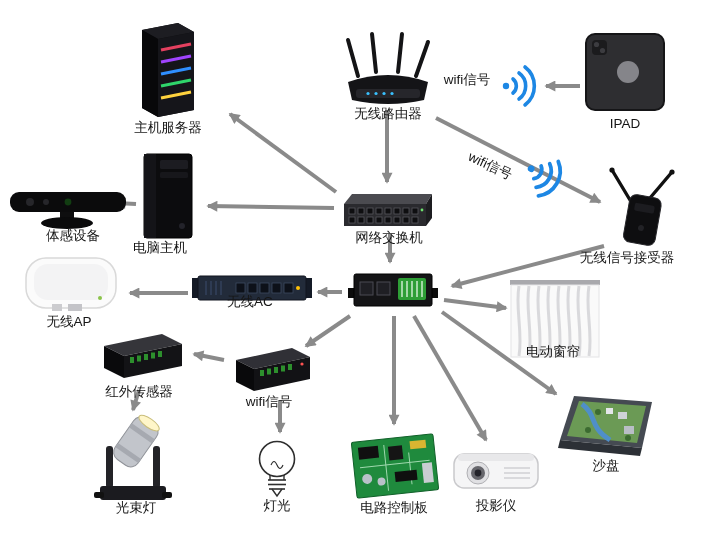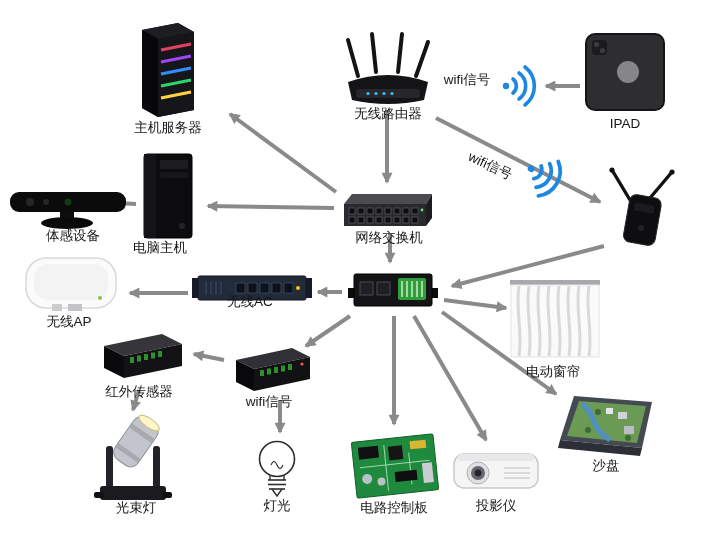--- a/index.html
+++ b/index.html
@@ -170,20 +170,21 @@
       <line x1="44" y1="32" x2="66" y2="6" stroke="#111" stroke-width="3.4" stroke-linecap="round"></line>
       <circle cx="6" cy="4" r="2.6" fill="#111"></circle>
       <circle cx="66" cy="6" r="2.6" fill="#111"></circle>
       <g transform="rotate(10 36 56)">
         <rect x="20" y="30" width="32" height="48" rx="7" fill="#0e0e10" stroke="#26262a"></rect>
         <rect x="26" y="38" width="20" height="8" rx="2" fill="#1c1c20"></rect>
         <circle cx="36" cy="62" r="3" fill="#222226"></circle>
       </g>
     </svg>
   </div>
+  <div class="label" style="left:627px;top:250px">无线信号接受器</div>
 
   <div class="node" style="left:22px;top:254px">
     <svg width="98" height="62" viewBox="0 0 98 62">
       <rect x="4" y="4" width="90" height="50" rx="20" fill="#fbfbfb" stroke="#d9d9d9" stroke-width="1.5"></rect>
       <rect x="12" y="10" width="74" height="36" rx="14" fill="#f3f3f4"></rect>
       <rect x="30" y="50" width="10" height="7" fill="#cccccf"></rect>
       <rect x="46" y="50" width="14" height="7" fill="#c4c4c8"></rect>
       <circle cx="78" cy="44" r="2" fill="#8bc34a"></circle>
     </svg>
   </div>
@@ -239,21 +240,21 @@
         <path d="M19,6 C15,28 23,52 19,76"></path>
         <path d="M29,6 C25,28 33,52 29,76"></path>
         <path d="M39,6 C35,28 43,52 39,76"></path>
         <path d="M49,6 C45,28 53,52 49,76"></path>
         <path d="M59,6 C55,28 63,52 59,76"></path>
         <path d="M69,6 C65,28 73,52 69,76"></path>
         <path d="M79,6 C75,28 83,52 79,76"></path>
       </g>
     </svg>
   </div>
-  <div class="label" style="left:553px;top:364px">电动窗帘</div>
+  <div class="label" style="left:553px;top:344px">电动窗帘</div>
 
   <div class="node" style="left:92px;top:330px">
     <svg width="94" height="56" viewBox="0 0 94 56">
       <polygon points="12,16 70,4 90,14 32,26" fill="#35353a"></polygon>
       <polygon points="32,26 90,14 90,36 32,48" fill="#131316"></polygon>
       <polygon points="12,16 32,26 32,48 12,38" fill="#0a0a0c"></polygon>
       <g fill="#2d8f2d">
         <rect x="38" y="27" width="4" height="6"></rect>
           <rect x="45" y="25.5" width="4" height="6"></rect>
         <rect x="52" y="24" width="4" height="6"></rect>

